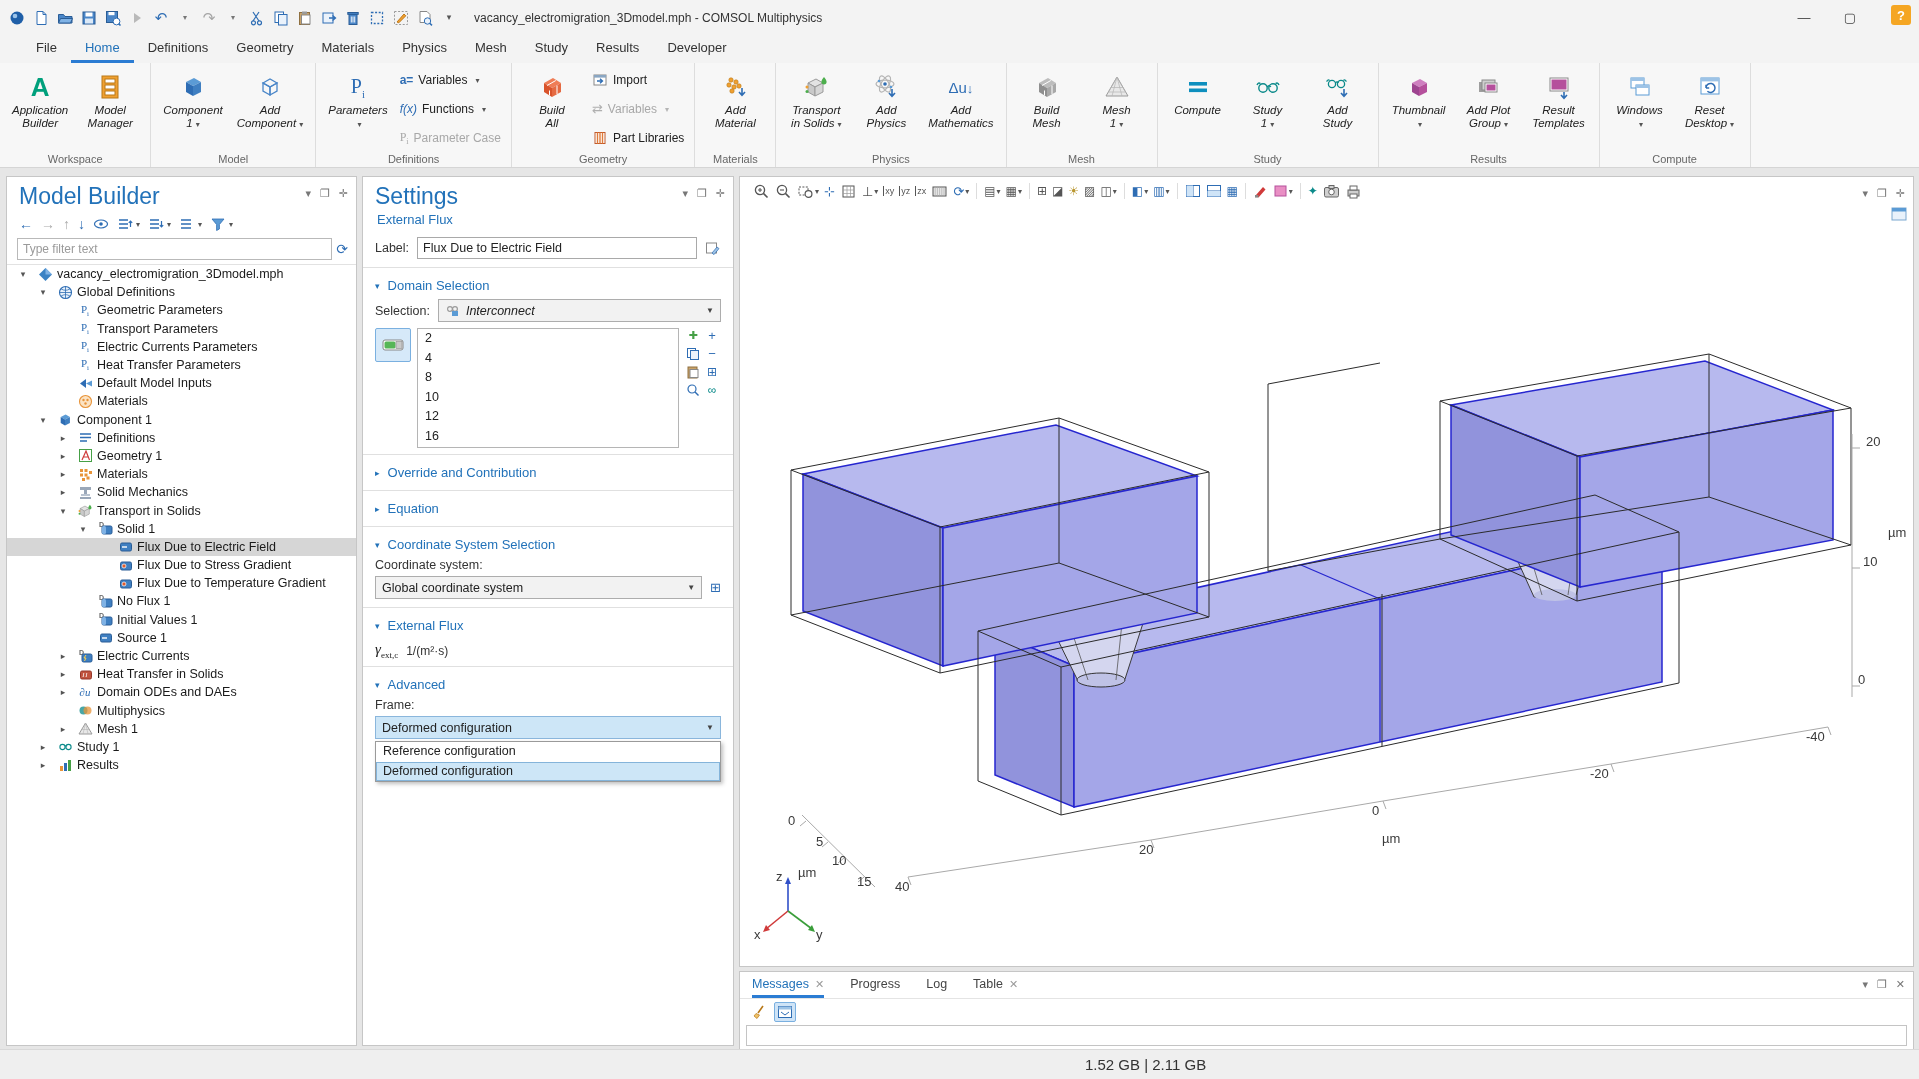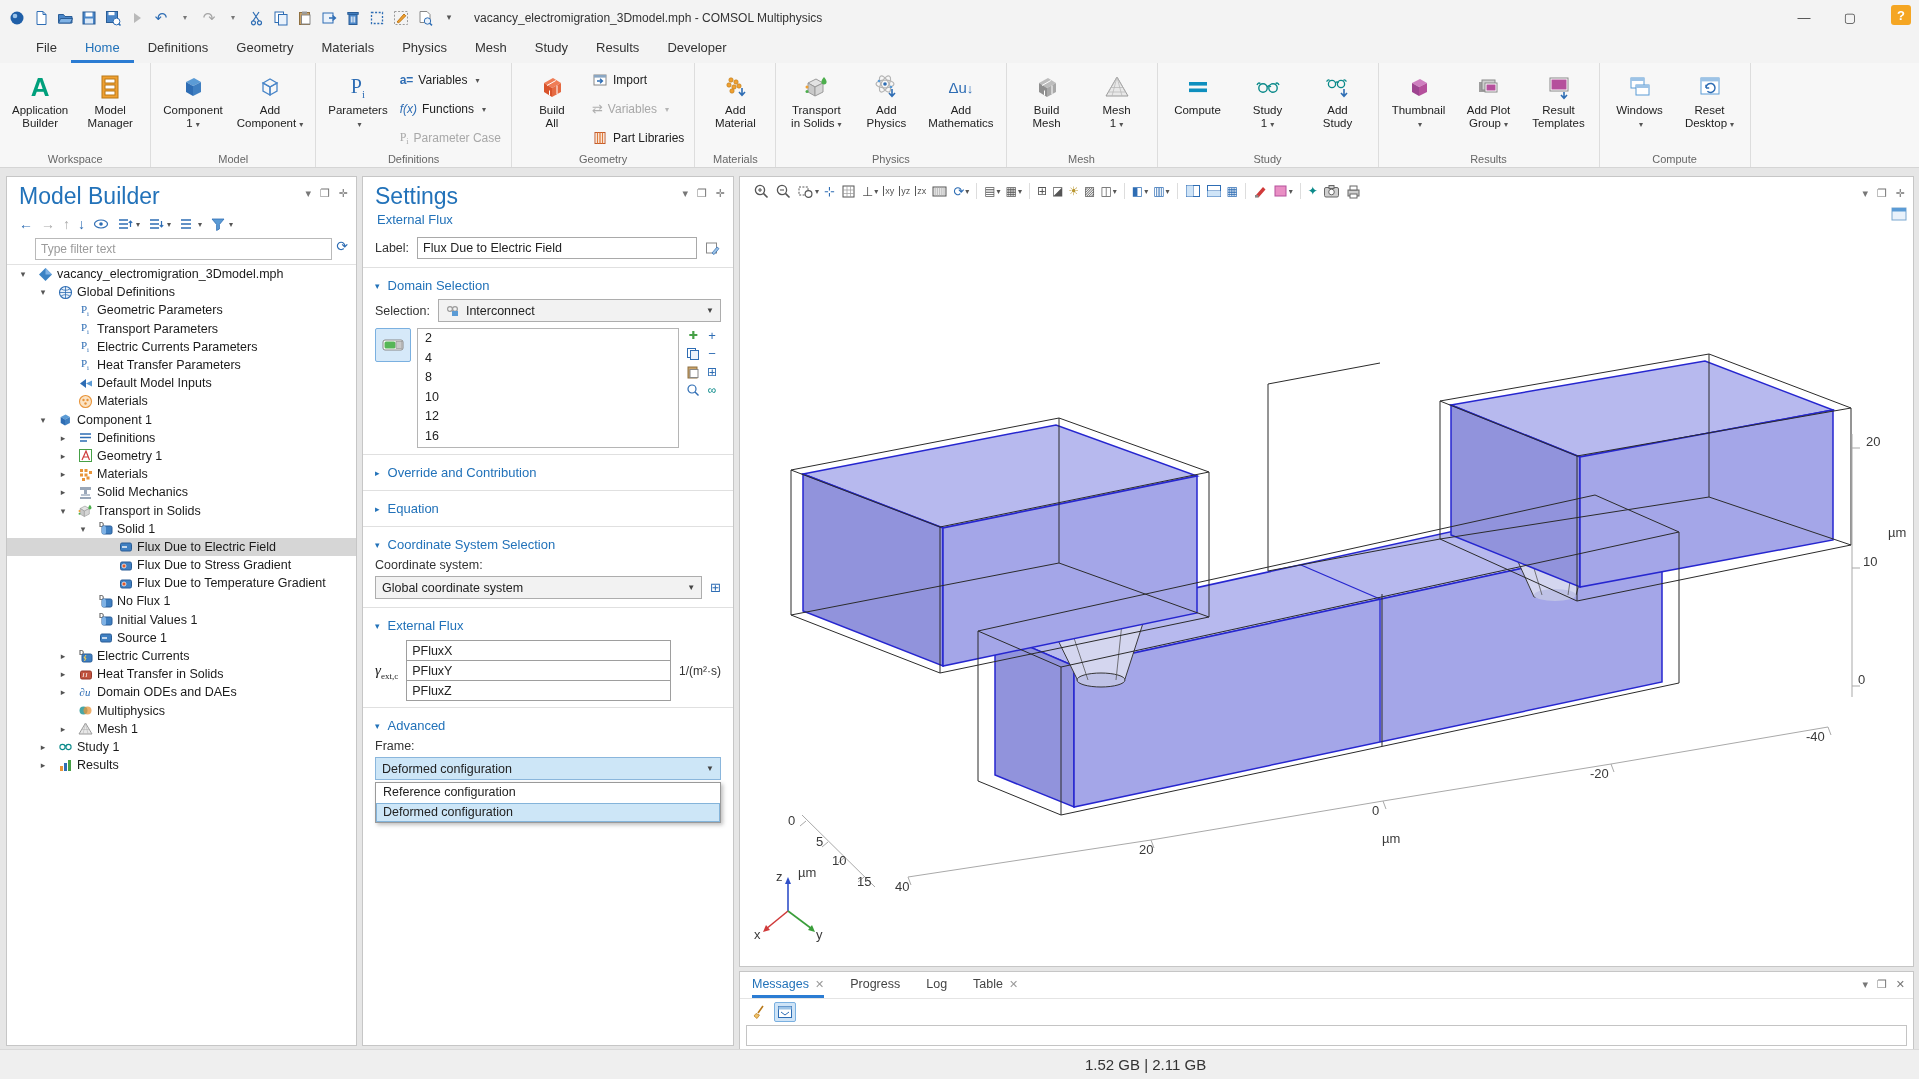--- a/index.html
+++ b/index.html
@@ -21,33 +21,33 @@
   #help-btn{position:absolute;right:8px;top:5px;width:20px;height:20px;background:#f5a623;color:#fff;font-weight:bold;
             border-radius:3px;display:flex;align-items:center;justify-content:center;font-size:13px;}
   
   #ribbon{position:absolute;left:0;top:63px;width:1919px;height:105px;background:#f7f7f7;border-bottom:1px solid #d5d5d5;
           display:flex;box-sizing:border-box;}
   .rgroup{position:relative;display:flex;flex-direction:column;border-right:1px solid #ddd;padding:4px 6px 16px 6px;}
   .rgroup-content{display:flex;flex:1;align-items:stretch;gap:2px;}
   .rgroup-label{position:absolute;bottom:2px;left:0;right:0;text-align:center;font-size:11px;color:#666;}
   .rbtn{display:flex;flex-direction:column;align-items:center;justify-content:flex-start;padding:3px 6px;min-width:56px;}
   .rbtn .ric{height:34px;display:flex;align-items:center;justify-content:center;}
-  .rbtn .rl{font-size:11.5px;line-height:13px;color:#222;text-align:left;white-space:nowrap;}
+  .rbtn .rl{font-size:11.5px;line-height:13px;color:#222;text-align:left;white-space:nowrap;font-style:italic;}
   .rsmallcol{display:flex;flex-direction:column;justify-content:space-between;padding:4px 4px;}
   .rsmall{display:flex;align-items:center;gap:5px;font-size:12px;color:#222;height:18px;white-space:nowrap;}
   .rsmall.disabled{color:#a8a8a8;}
   .arrow{font-size:8px;color:#555;margin-left:3px;}
   .disabled .arrow{color:#b5b5b5;}
   
   #mb-panel{left:6px;top:176px;width:351px;height:870px;}
   .panel-title{color:#2272b9;font-size:23px;padding:6px 10px 2px 12px;}
   .panel-winicons{position:absolute;right:8px;top:10px;display:flex;gap:9px;color:#777;font-size:11px;}
   #mb-toolbar{display:flex;align-items:center;gap:8px;padding:2px 10px 4px 12px;height:20px;}
   #mb-toolbar .ti{display:flex;align-items:center;font-size:13px;}
-  #mb-filter-row{display:flex;gap:4px;padding:0 8px 4px 28px;}
+  #mb-filter-row{display:flex;align-items:center;gap:4px;padding:0 8px 4px 10px;}
   #mb-filter{flex:1;height:20px;border:1px solid #b9b9b9;font-size:12px;padding:0 5px;color:#333;font-family:inherit;}
   #mb-filter::placeholder{color:#9a9a9a;}
   #tree{position:relative;border-top:1px solid #e2e2e2;overflow:hidden;height:766px;}
   .trow{position:relative;height:18.2px;display:flex;align-items:center;white-space:nowrap;}
   .trow.selected{background:#d6d6d6;}
   .tcaret{position:absolute;width:12px;text-align:center;color:#555;font-size:9px;}
   .ticon{position:absolute;width:16px;height:15px;display:flex;align-items:center;justify-content:center;}
   .tlabel{position:absolute;font-size:12.5px;color:#1a1a1a;}
   
   #settings-panel{left:362px;top:176px;width:372px;height:870px;}
@@ -917,21 +917,21 @@
       </span>
   </div>
   <div class="sec-divider"></div>
 
   <div class="sec-head">
     <span class="car">▾</span>
       <span>Domain Selection</span>
   </div>
   <div class="s-row" style="padding-top:0;">
     <span class="s-label">Selection:</span>
-    <div class="combo" style="flex:1;">
+    <div class="combo" style="flex:1;font-style:italic;">
       <span id="chain-ic">
           <svg width="15" height="13" viewBox="0 0 15 13">
             <circle cx="5" cy="5" r="2.4" fill="none" stroke="#9a9a9a" stroke-width="1.2"></circle>
             <circle cx="10" cy="5" r="2.4" fill="none" stroke="#9a9a9a" stroke-width="1.2"></circle>
             <rect x="7" y="7" width="6" height="5" fill="#5b9bd5"></rect>
           </svg>
         </span>
       <span class="cv">Interconnect</span>
       <span class="ca">▼</span>
     </div>
@@ -1015,25 +1015,20 @@
     <span style="color:#2e6db4;font-size:13px;">⊞</span>
   </div>
 
   <div class="sec-divider"></div>
   <div class="sec-head">
     <span class="car">▾</span>
       <span>External Flux</span>
   </div>
   <div id="flux-rows">
     <span id="flux-sym"><span>γ</span><sub>ext,c</sub></span>
-    <div id="flux-fields">
-      <input value="PFluxX" style="">
-      <input value="PFluxY" style="">
-      <input value="PFluxZ" style="">
-    </div>
     <span id="flux-unit">1/(m²·s)</span>
   </div>
 
   <div class="sec-divider"></div>
   <div class="sec-head">
     <span class="car">▾</span>
       <span>Advanced</span>
   </div>
   <div class="s-row" style="padding-top:0;padding-bottom:2px;">
     <span class="s-label">Frame:</span>

